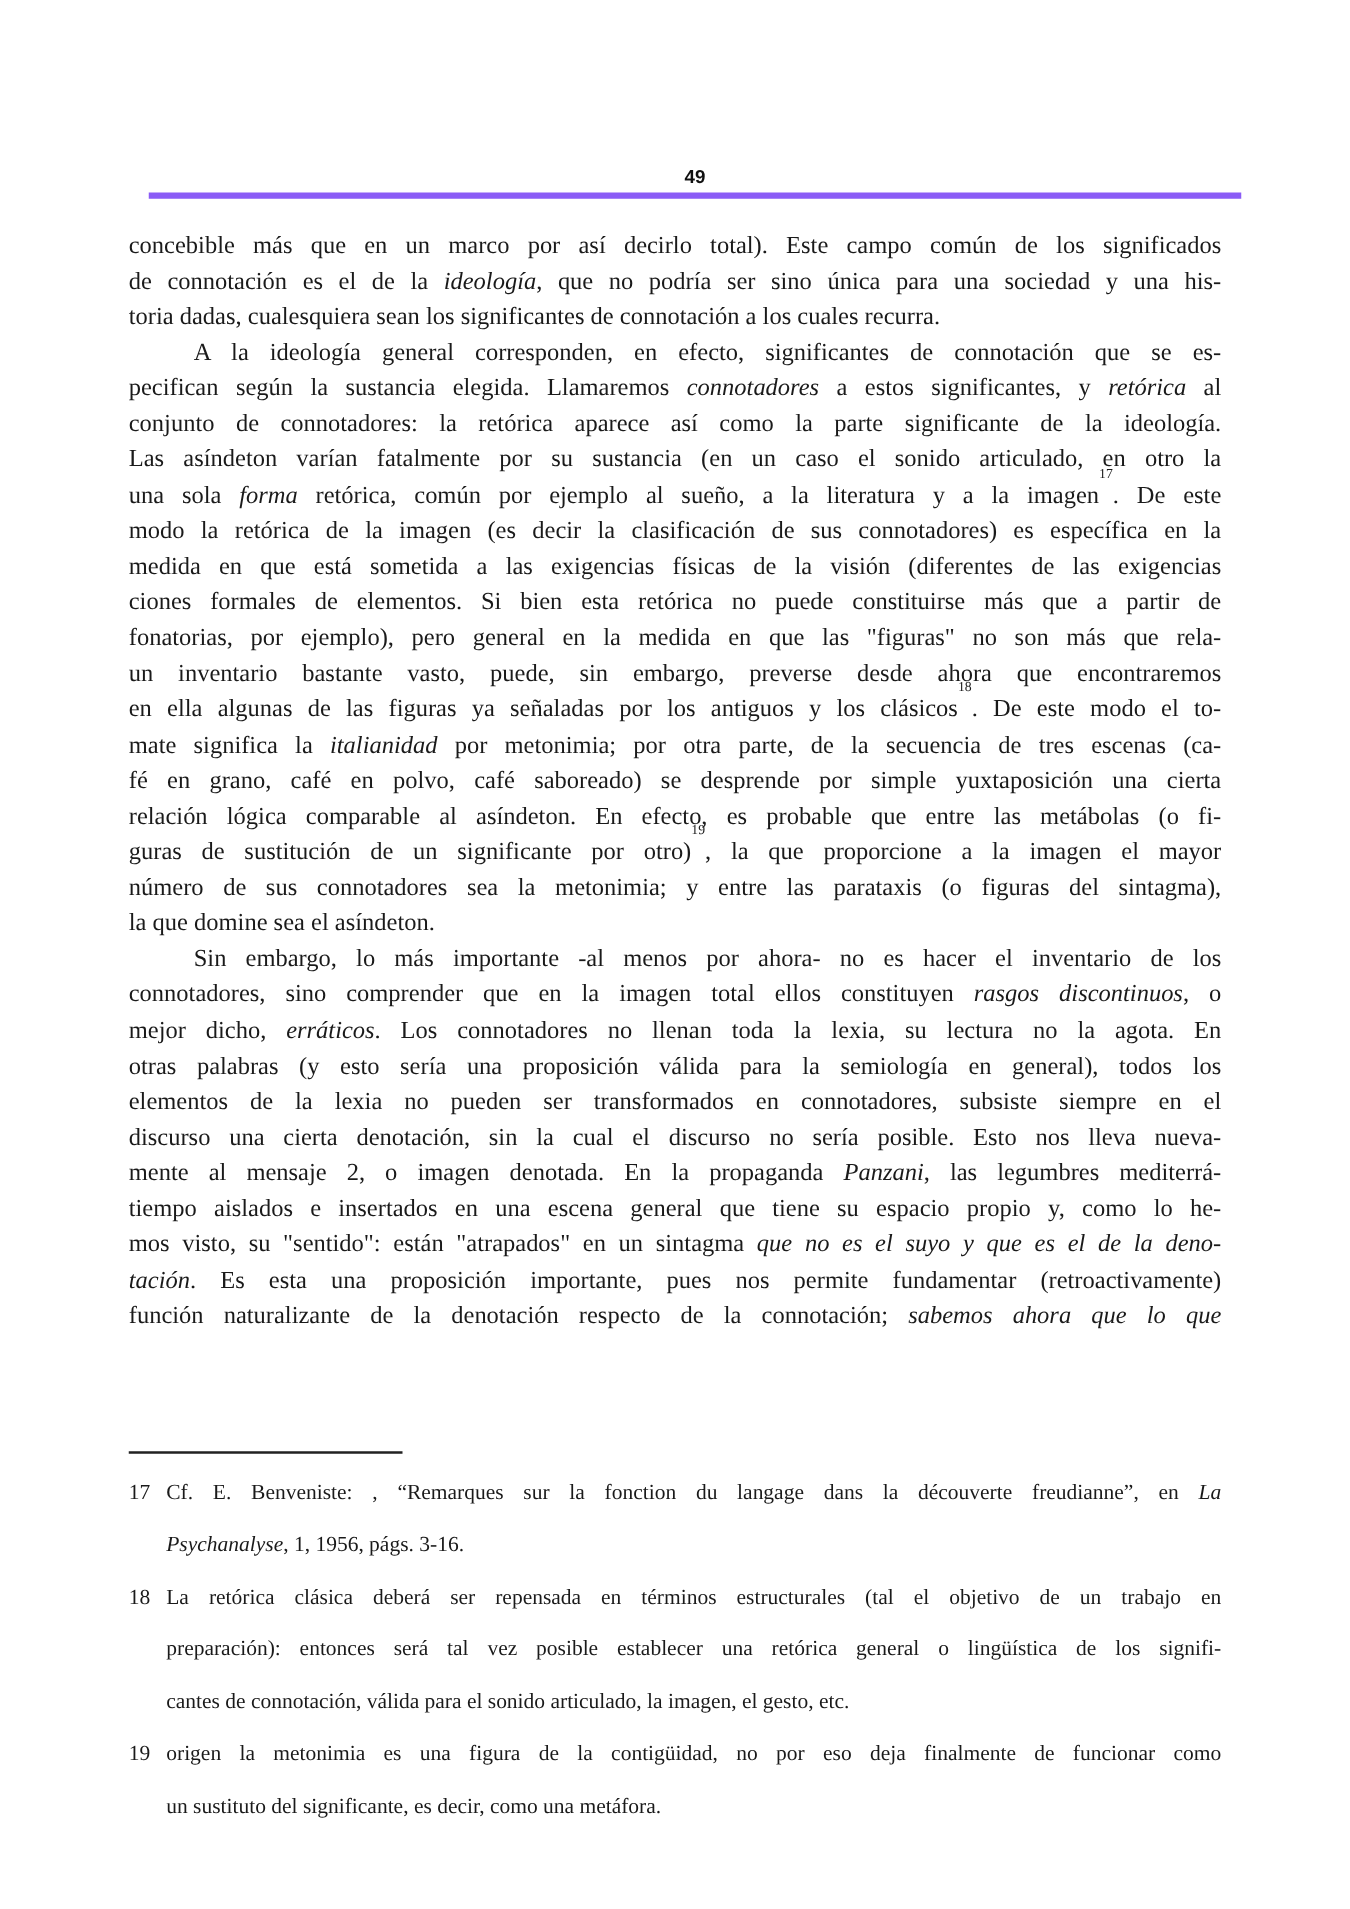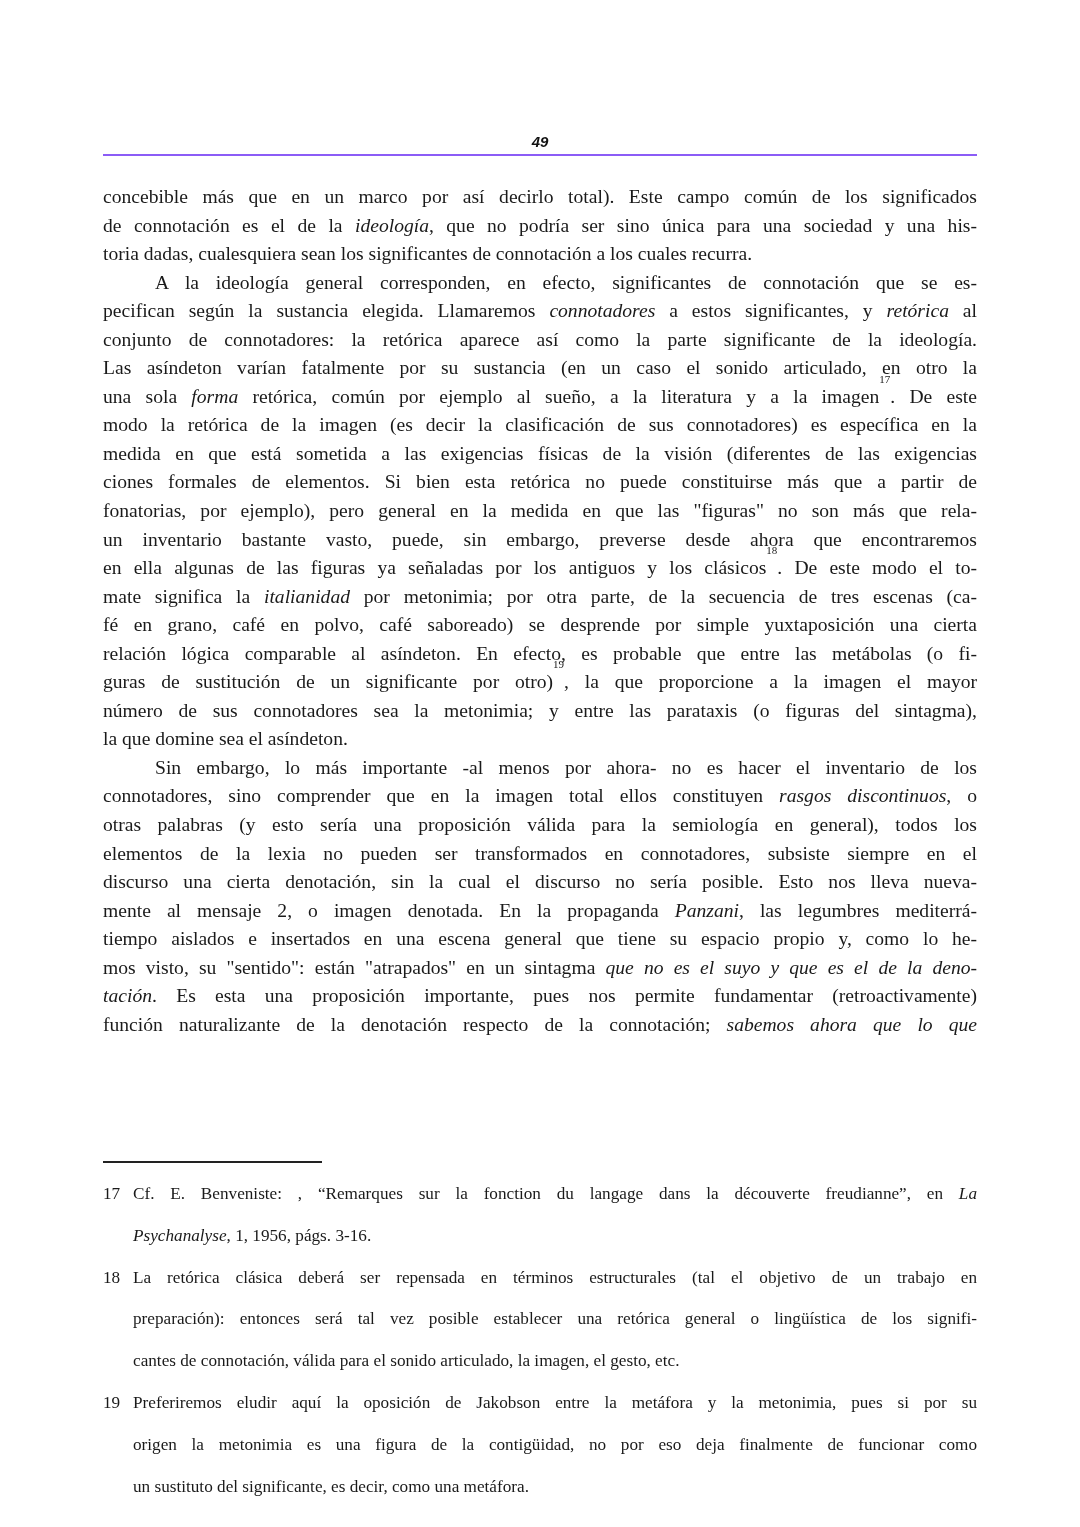--- a/index.html
+++ b/index.html
@@ -16,26 +16,25 @@
     }
     .page {
       position: absolute;
       left: 103px;
       top: 0;
       width: 874px;
     }
     .header {
       position: absolute;
       top: 130px;
-      left: 0;
+      left: 16px;
       width: 874px;
       height: 24px;
-      border-bottom: 2px solid #8b5cf6;
+      border-bottom: 5px solid #8b5cf6;
       text-align: center;
-      font-style: italic;
     }
     .page-number {
       font-family: "Liberation Sans", sans-serif;
       font-weight: bold;
       font-size: 15px;
       line-height: 24px;
       color: #111;
     }
     .body-text {
       position: absolute;
@@ -138,20 +137,21 @@
         <span class="line">mate significa la <em>italianidad</em> por metonimia; por otra parte, de la secuencia de tres escenas (ca-</span>
         <span class="line">fé en grano, café en polvo, café saboreado) se desprende por simple yuxtaposición una cierta</span>
         <span class="line">relación lógica comparable al asíndeton. En efecto, es probable que entre las metábolas (o fi-</span>
         <span class="line">guras de sustitución de un significante por otro)<sup>19</sup>, la que proporcione a la imagen el mayor</span>
         <span class="line">número de sus connotadores sea la metonimia; y entre las parataxis (o figuras del sintagma),</span>
         <span class="line last">la que domine sea el asíndeton.</span>
       </p>
       <p>
         <span class="line indent-line">Sin embargo, lo más importante -al menos por ahora- no es hacer el inventario de los</span>
         <span class="line">connotadores, sino comprender que en la imagen total ellos constituyen <em>rasgos discontinuos</em>, o</span>
+        <span class="line">mejor dicho, <em>erráticos</em>. Los connotadores no llenan toda la lexia, su lectura no la agota. En</span>
         <span class="line">otras palabras (y esto sería una proposición válida para la semiología en general), todos los</span>
         <span class="line">elementos de la lexia no pueden ser transformados en connotadores, subsiste siempre en el</span>
         <span class="line">discurso una cierta denotación, sin la cual el discurso no sería posible. Esto nos lleva nueva-</span>
         <span class="line">mente al mensaje 2, o imagen denotada. En la propaganda <em>Panzani</em>, las legumbres mediterrá-</span>
         <span class="line">tiempo aislados e insertados en una escena general que tiene su espacio propio y, como lo he-</span>
         <span class="line">mos visto, su "sentido": están "atrapados" en un sintagma <em>que no es el suyo y que es el de la deno-</em></span>
         <span class="line"><em>tación</em>. Es esta una proposición importante, pues nos permite fundamentar (retroactivamente)</span>
         <span class="line">función naturalizante de la denotación respecto de la connotación; <em>sabemos ahora que lo que</em></span>
       </p>
     </div>
@@ -170,20 +170,19 @@
         <span class="fn-num">18</span>
         <div class="fn-text">
           <span class="line">La retórica clásica deberá ser repensada en términos estructurales (tal el objetivo de un trabajo en</span>
           <span class="line">preparación): entonces será tal vez posible establecer una retórica general o lingüística de los signifi-</span>
           <span class="line last">cantes de connotación, válida para el sonido articulado, la imagen, el gesto, etc.</span>
         </div>
       </div>
       <div class="footnote">
         <span class="fn-num">19</span>
         <div class="fn-text">
-          <span class="line">Preferiremos eludir aquí la oposición de Jakobson entre la metáfora y la metonimia, pues si por su</span>
           <span class="line">origen la metonimia es una figura de la contigüidad, no por eso deja finalmente de funcionar como</span>
           <span class="line last">un sustituto del significante, es decir, como una metáfora.</span>
         </div>
       </div>
     </div>
 
 </div>
 
 </body></html>

